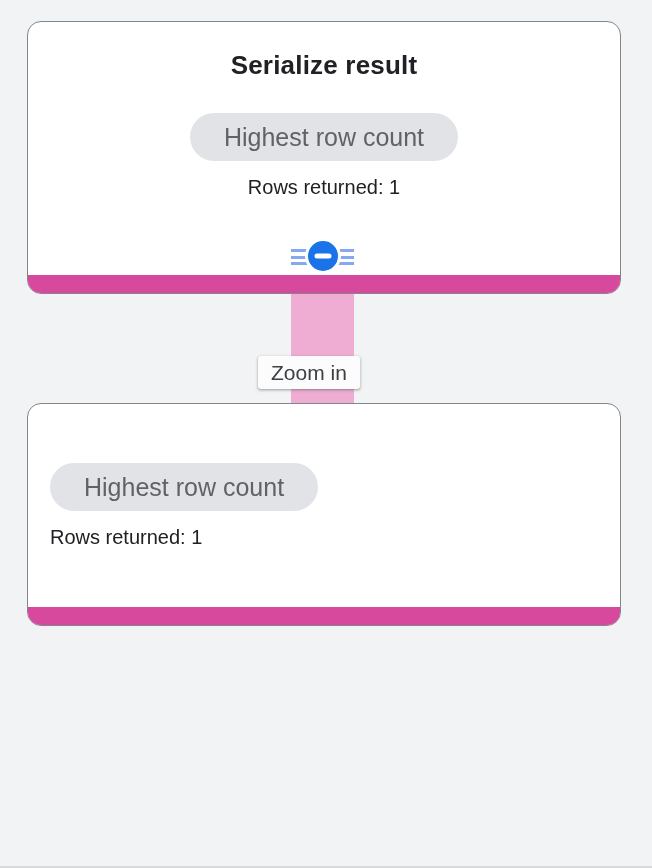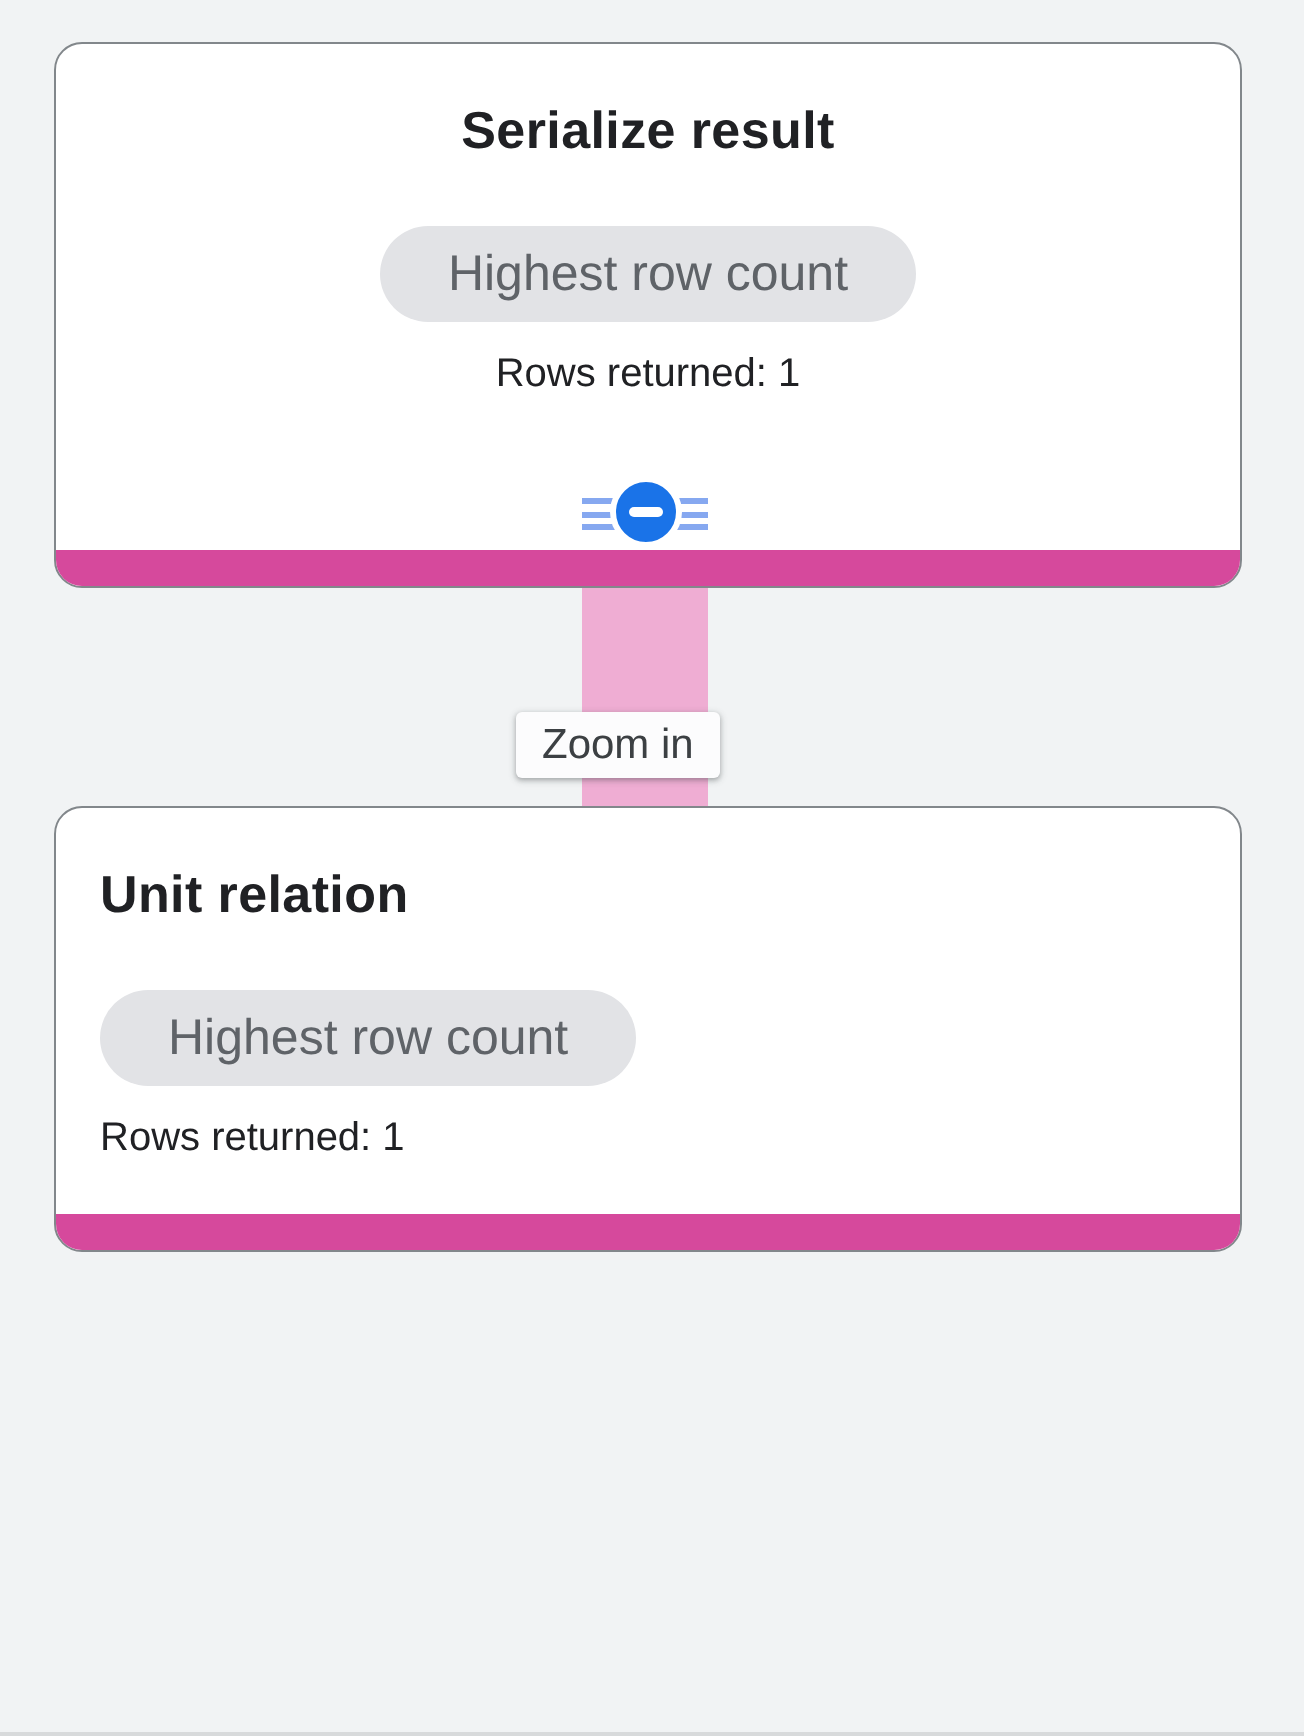--- a/index.html
+++ b/index.html
@@ -157,21 +157,20 @@
     <span class="collapse-lines"></span>
     <span class="collapse-circle">
       <span class="minus-glyph"></span>
     </span>
   </button>
 
   <div class="tooltip">Zoom in</div>
 
   <div class="stage-card card-2">
     <div class="card-content">
-      <div class="stage-title">Unit relation</div>
       <div>
         <span class="stage-badge">Highest row count</span>
       </div>
       <div class="stage-rows">Rows returned: 1</div>
     </div>
     <div class="stage-bar"></div>
   </div>
 
   <div class="screen-bottom-edge"></div>
 </div>

